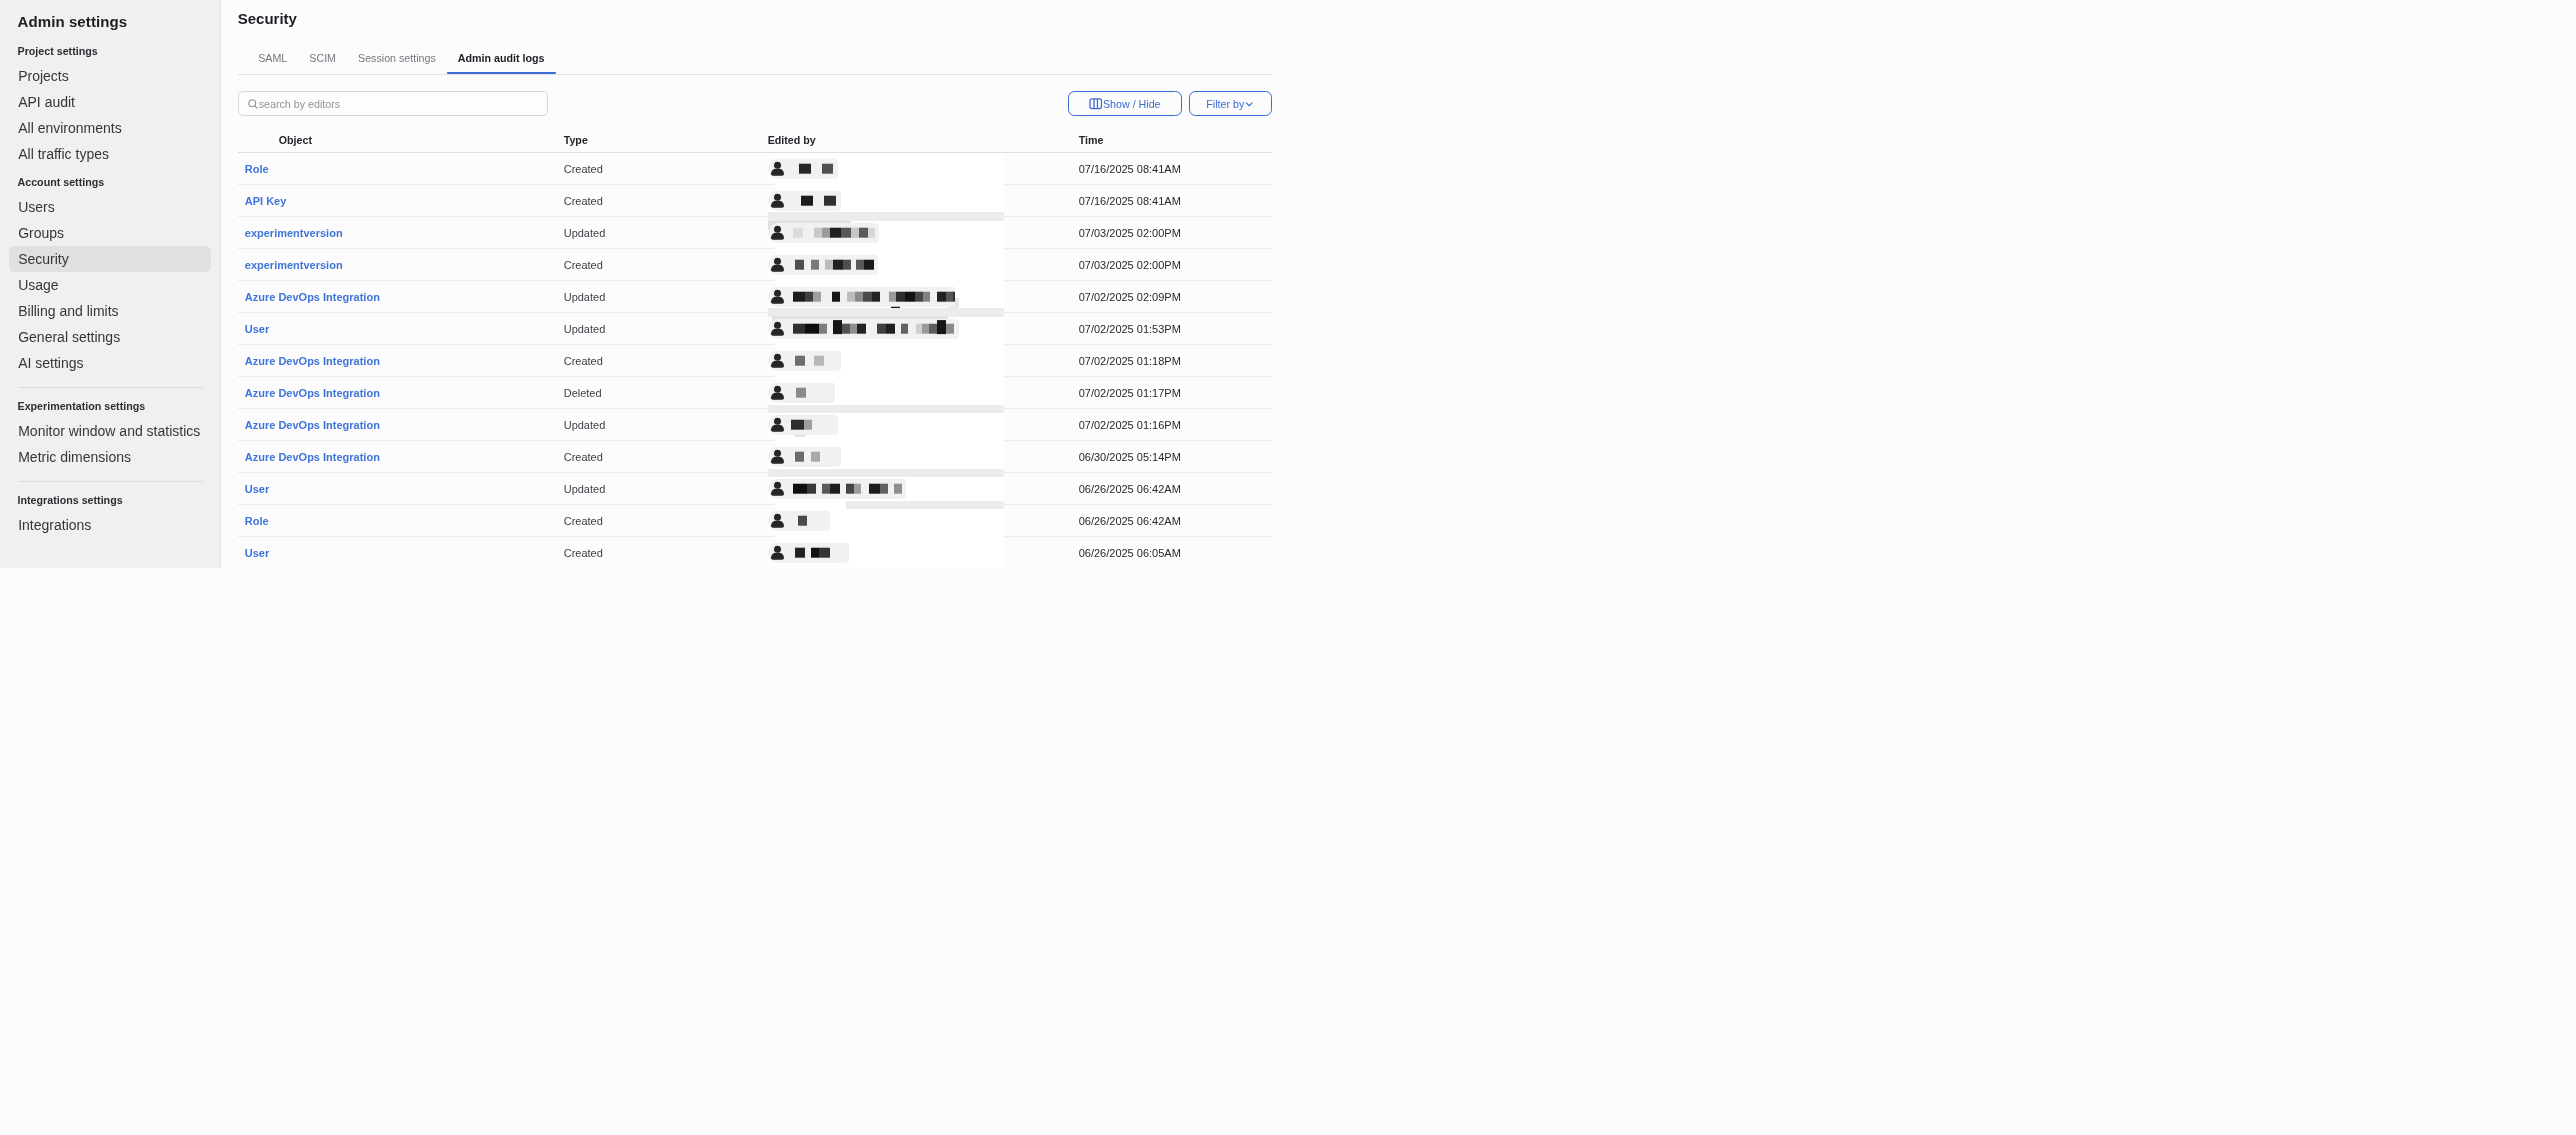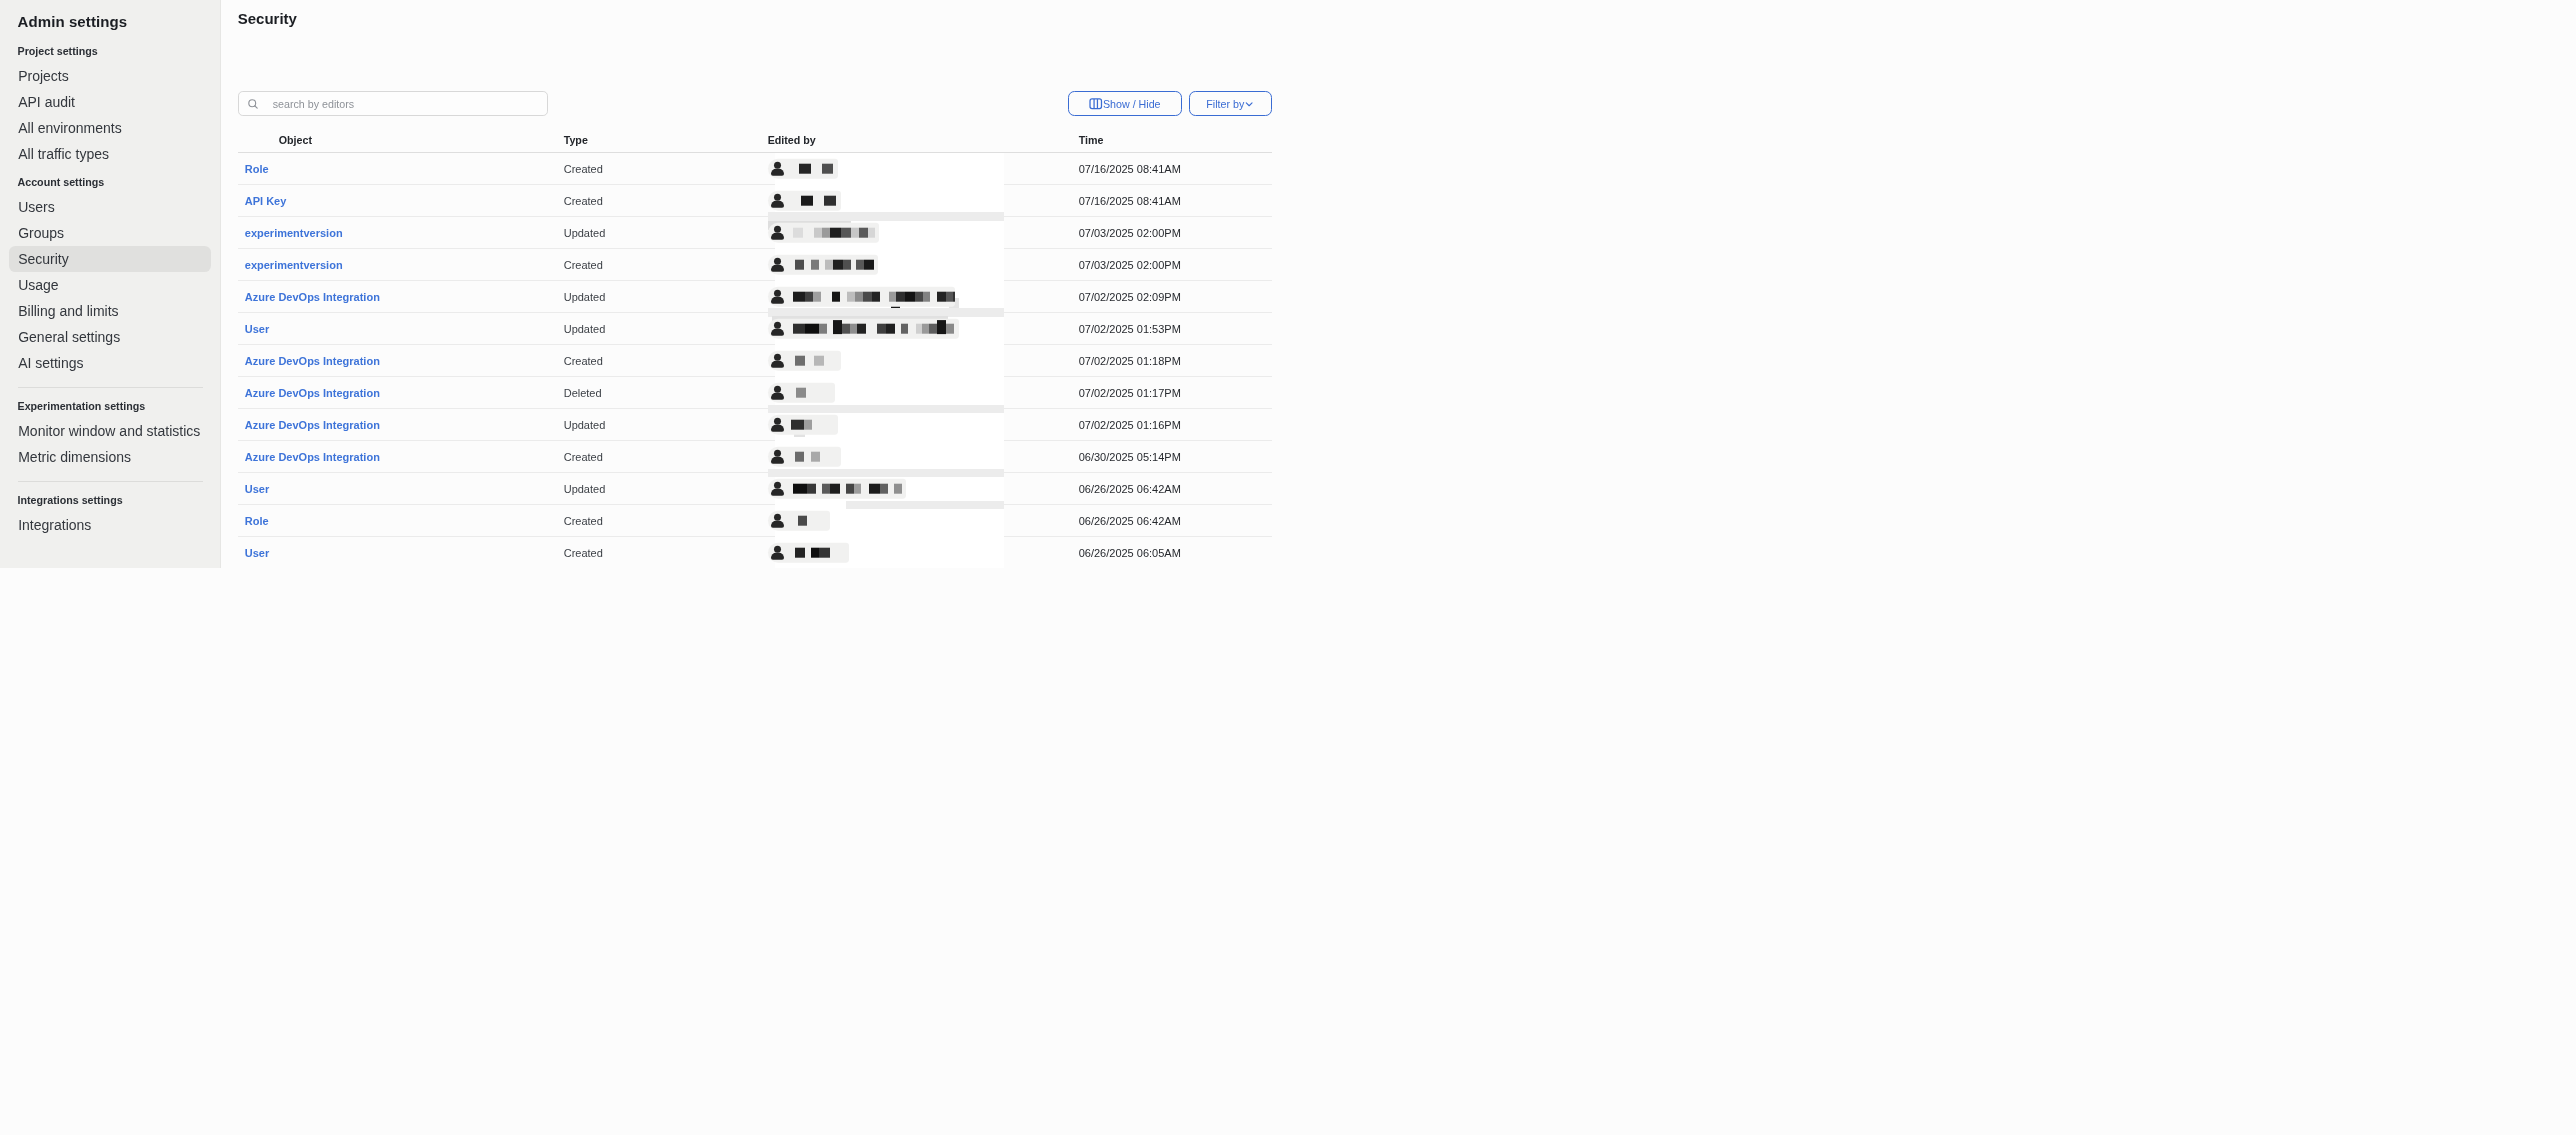--- a/index.html
+++ b/index.html
@@ -31,21 +31,21 @@
 
   .tabs { position:absolute; top:44px; left:16.7px; right:16px; display:flex;
     padding-left:9.5px; border-bottom:0.8px solid #e3e3e3; }
   .tab { position:relative; padding:8px 11px 9.5px; font-size:10.7px; color:#74787f; cursor:pointer; white-space:nowrap; }
   .tab.active { color:#1c1f24; font-weight:700; }
   .tab.active::after { content:""; position:absolute; left:0; right:0; bottom:-0.8px; height:2.4px;
     background:#3a6cd3; border-radius:0.8px; }
 
   .search { position:absolute; top:91px; left:16.7px; width:310px; height:25.4px;
     border:0.8px solid #d8d8d8; border-radius:4.8px; background:#fdfdfd;
-    display:flex; align-items:center; gap:14px; padding:0 8px; }
+    display:flex; align-items:center; gap:0; padding:0 8px; }
   .search input { flex:1; border:0; outline:none; background:transparent; font-size:10.7px;
     color:#333; font-family:"Liberation Sans", sans-serif; }
   .search input::placeholder { color:#8e9298; }
 
   .btn { position:absolute; top:91px; height:25.4px; border:1.2px solid #3a6cd3; border-radius:6.4px;
     background:transparent; color:#3a6cd3; display:flex; align-items:center; justify-content:center;
     gap:0; font-size:10.7px; font-weight:500; cursor:pointer; font-family:"Liberation Sans", sans-serif; }
   .btn-showhide { right:106px; width:114px; }
   .btn-filter   { right:16px;  width:83px; }
 
@@ -105,20 +105,26 @@
       <div class="sb-item">Metric dimensions</div>
       <div class="sb-divider"></div>
       <div class="sb-header">Integrations settings</div>
       <div class="sb-item">Integrations</div>
     </div>
 </aside>
 
 <main class="main">
   <div class="page-title">Security</div>
 
+  <div class="tabs" id="tabs">
+      <div class="tab">SAML</div>
+      <div class="tab">SCIM</div>
+      <div class="tab">Session settings</div>
+      <div class="tab active">Admin audit logs</div>
+    </div>
 
   <div class="search">
     <span class="icon">
       <svg width="12" height="12" viewBox="0 0 16 16" fill="none">
         <circle cx="7" cy="7" r="4.6" stroke="#8e9298" stroke-width="1.5"></circle>
         <line x1="10.4" y1="10.4" x2="13.6" y2="13.6" stroke="#8e9298" stroke-width="1.5" stroke-linecap="round"></line>
       </svg>
     </span>
     <input type="text" placeholder="search by editors" style="">
   </div>

